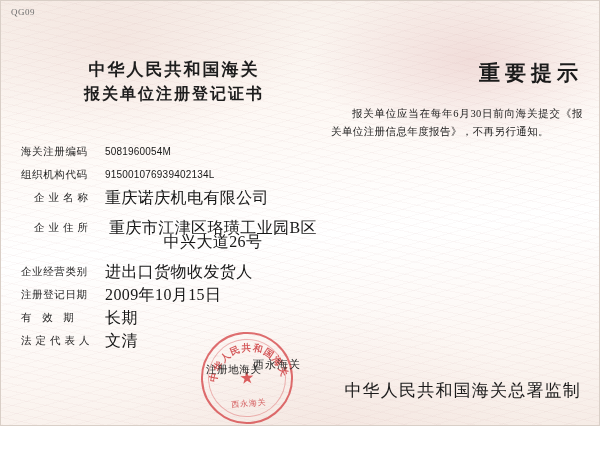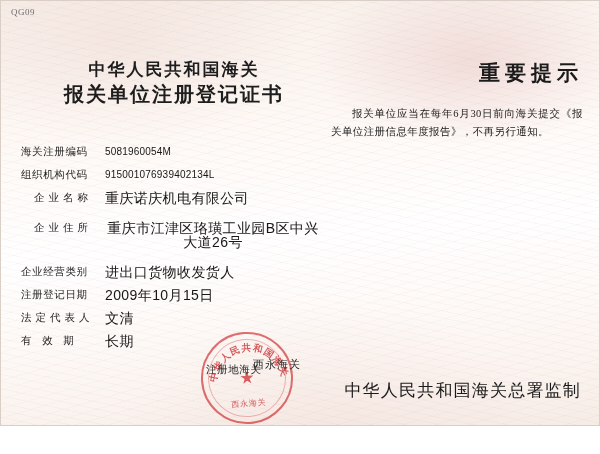--- a/index.html
+++ b/index.html
@@ -60,21 +60,21 @@
     font-family: "Liberation Serif", serif;
     font-size: 17px;
     font-weight: bold;
     color: #1d1d1d;
     letter-spacing: 2px;
     line-height: 22px;
     white-space: nowrap;
   }
   .title-line2 {
     font-family: Liberation Sans, sans-serif;
-    font-size: 20px;
+    font-size: 16px;
     font-weight: bold;
     color: #1d1d1d;
     letter-spacing: 2px;
     line-height: 22px;
     margin-top: 2px;
     white-space: nowrap;
   }
   .fields {
     margin-top: 40px;
   }
@@ -94,22 +94,22 @@
     font-family: "Liberation Serif", serif;
     font-size: 10.5px;
     color: #1f1f1f;
     letter-spacing: 0.6px;
     white-space: nowrap;
   }
   .field-label.spread {
     letter-spacing: 4px;
   }
   .field-value {
-    font-family: Liberation Sans, sans-serif;
-    font-size: 14px;
+    font-family: Liberation Serif, serif;
+    font-size: 16px;
     color: #171717;
     letter-spacing: 0.4px;
     word-break: break-all;
   }
   .field-value.mono {
     font-family: Liberation Sans, sans-serif;
     font-size: 10px;
     letter-spacing: 0.2px;
   }
   
@@ -276,27 +276,27 @@
         <div class="field-label">企业经营类别</div>
         <div class="field-value">进出口货物收发货人</div>
       </div>
 
       <div class="field-row">
         <div class="field-label">注册登记日期</div>
         <div class="field-value">2009年10月15日</div>
       </div>
 
       <div class="field-row">
+        <div class="field-label spread">有 效 期</div>
+        <div class="field-value">长期</div>
+      </div>
+
+      <div class="field-row">
         <div class="field-label spread">法定代表人</div>
         <div class="field-value">文清</div>
-      </div>
-
-      <div class="field-row">
-        <div class="field-label spread">有 效 期</div>
-        <div class="field-value">长期</div>
       </div>
 
     </div>
   </div>
 
   <div class="right-col">
     <div class="notice-title">重要提示</div>
     <div class="notice-body">报关单位应当在每年6月30日前向海关提交《报关单位注册信息年度报告》，不再另行通知。</div>
   </div>
 

